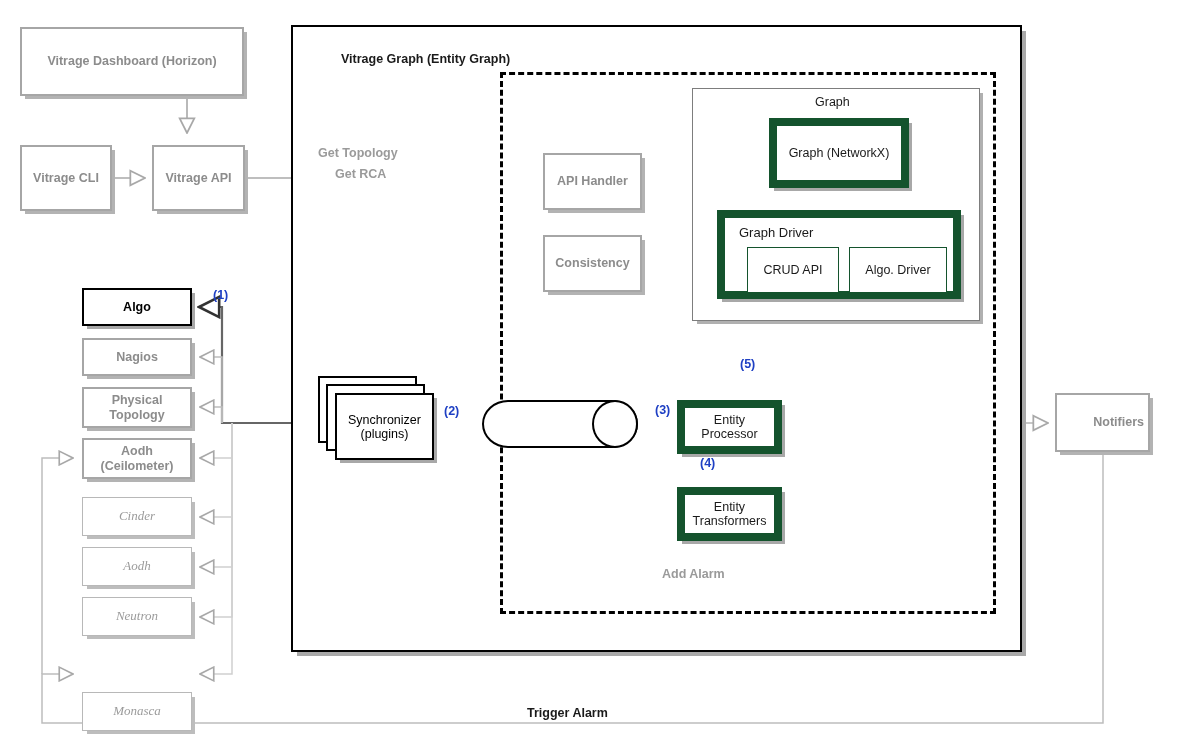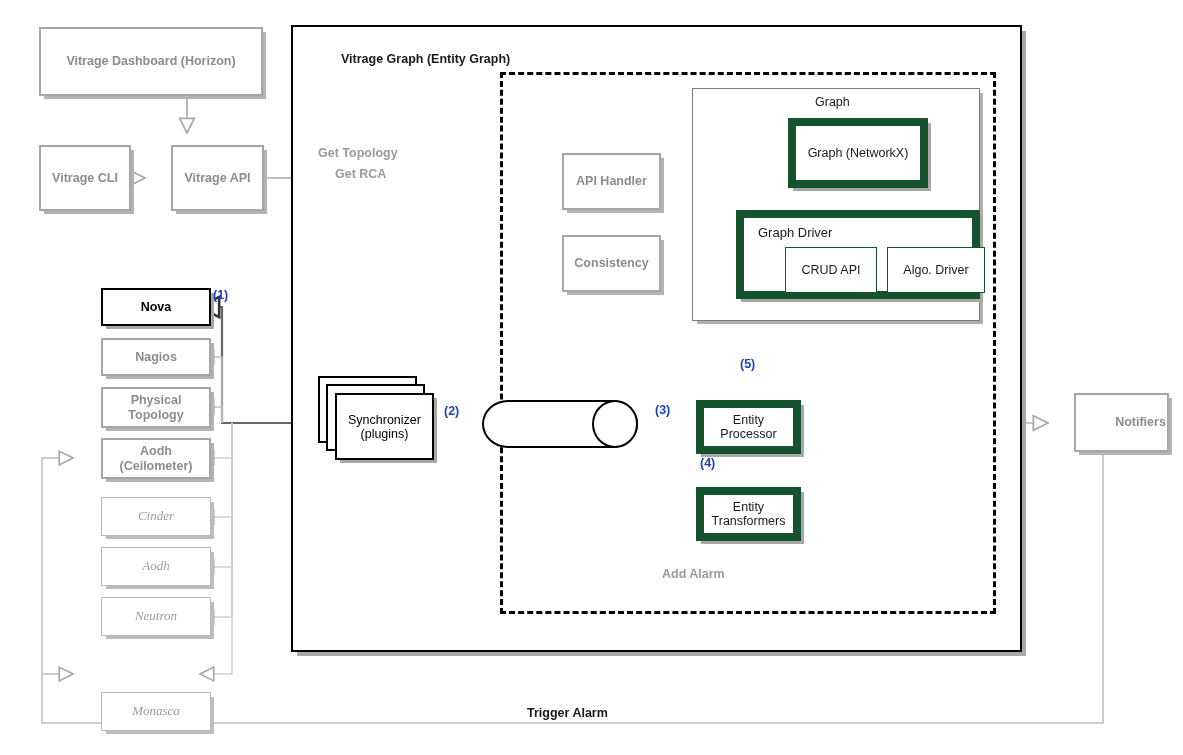--- a/index.html
+++ b/index.html
@@ -10,25 +10,24 @@
     position:relative;
     overflow:hidden;
   }
   #canvas { position:absolute; left:0; top:0; width:1183px; height:755px; }
   svg.layer { position:absolute; left:0; top:0; width:1183px; height:755px; pointer-events:none; }
 
   
   .node {
     position:absolute;
     box-sizing:border-box;
-    display:flex; align-items:center; justify-content:center;
+    display:flex; align-items:center; justify-content:flex-end;
     text-align:center;
     background:#ffffff;
     line-height:1.15;
-    margin-left:19px;
   }
   .node .lbl { display:block; width:100%; padding:0 4px; }
 
   
   .dark {
     border:2px solid #000000;
     color:#000000;
     font-weight:bold;
     font-size:12.5px;
     box-shadow:4px 4px 0 -1px #a8a8a8;
@@ -232,21 +231,21 @@
   </div>
 
   <div class="node grey" style="left:152px; top:145px; width:93px; height:66px;">
     <span class="lbl">Vitrage API</span>
   </div>
 
   <div class="caption grey-t" style="left:318px; top:146px;">Get Topology</div>
   <div class="caption grey-t" style="left:335px; top:167px;">Get RCA</div>
 
   <div class="node dark" style="left:82px; top:288px; width:110px; height:38px;">
-    <span class="lbl">Nova</span>
+    <span class="lbl">Algo</span>
   </div>
   <div class="node grey" style="left:82px; top:338px; width:110px; height:38px;">
     <span class="lbl">Nagios</span>
   </div>
   <div class="node grey" style="left:82px; top:387px; width:110px; height:41px;">
     <span class="lbl">Physical Topology</span>
   </div>
   <div class="node grey" style="left:82px; top:438px; width:110px; height:41px;">
     <span class="lbl">Aodh (Ceilometer)</span>
   </div>

